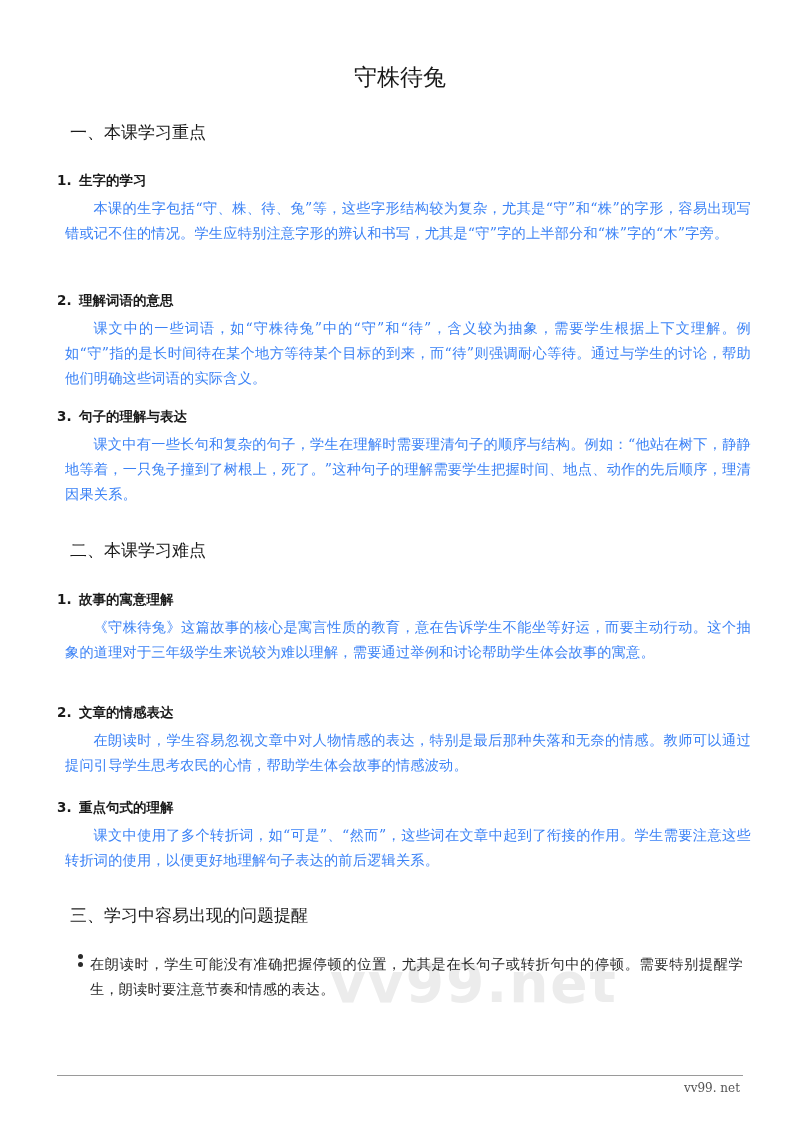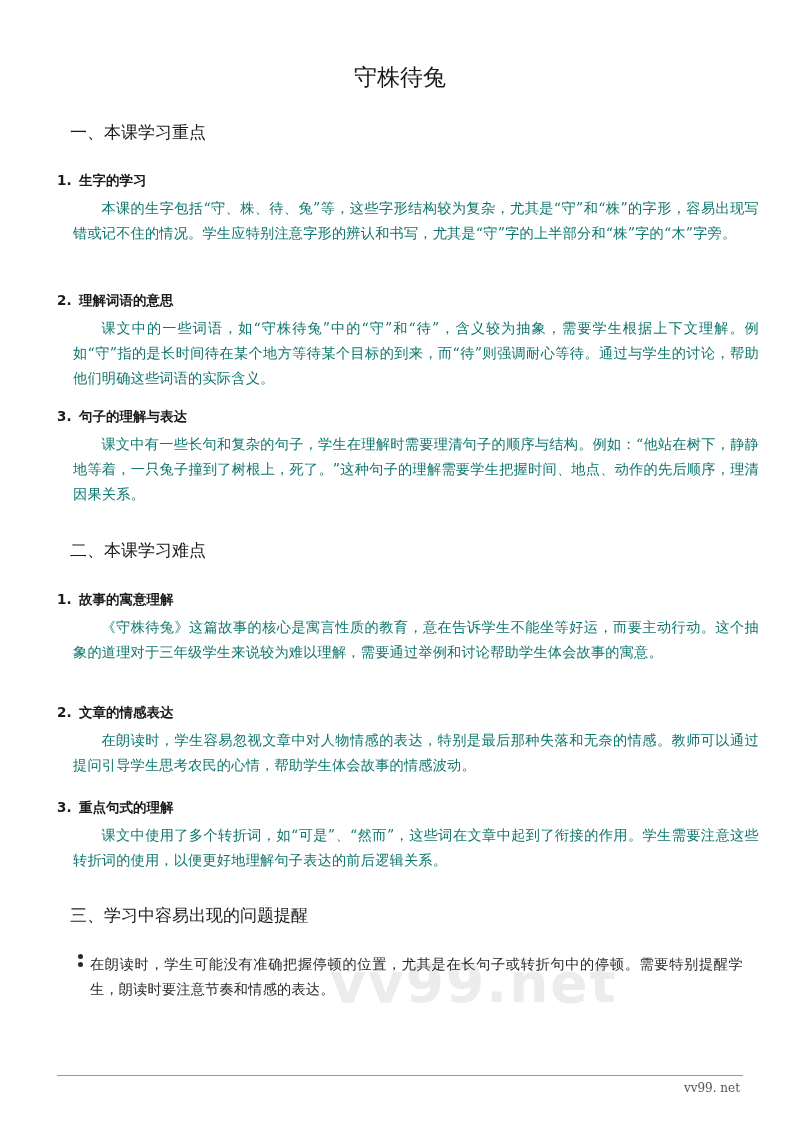--- a/index.html
+++ b/index.html
@@ -53,27 +53,27 @@
       color: #1a1a1a;
       white-space: nowrap;
     }
     .h2 .num {
       display: inline-block;
       width: 22px;
       font-weight: bold;
     }
     .para {
       position: absolute;
-      left: 16px;
+      left: 8px;
       width: 686px;
       font-size: 14.2px;
       line-height: 25px;
       text-indent: 2em;
       text-align: justify;
-      color: #0f766e;
+      color: #3b82f6;
       letter-spacing: 0.2px;
     }
     .bullets {
       position: absolute;
       left: 0;
       width: 686px;
       margin: 0;
       padding: 0;
       list-style: none;
     }

